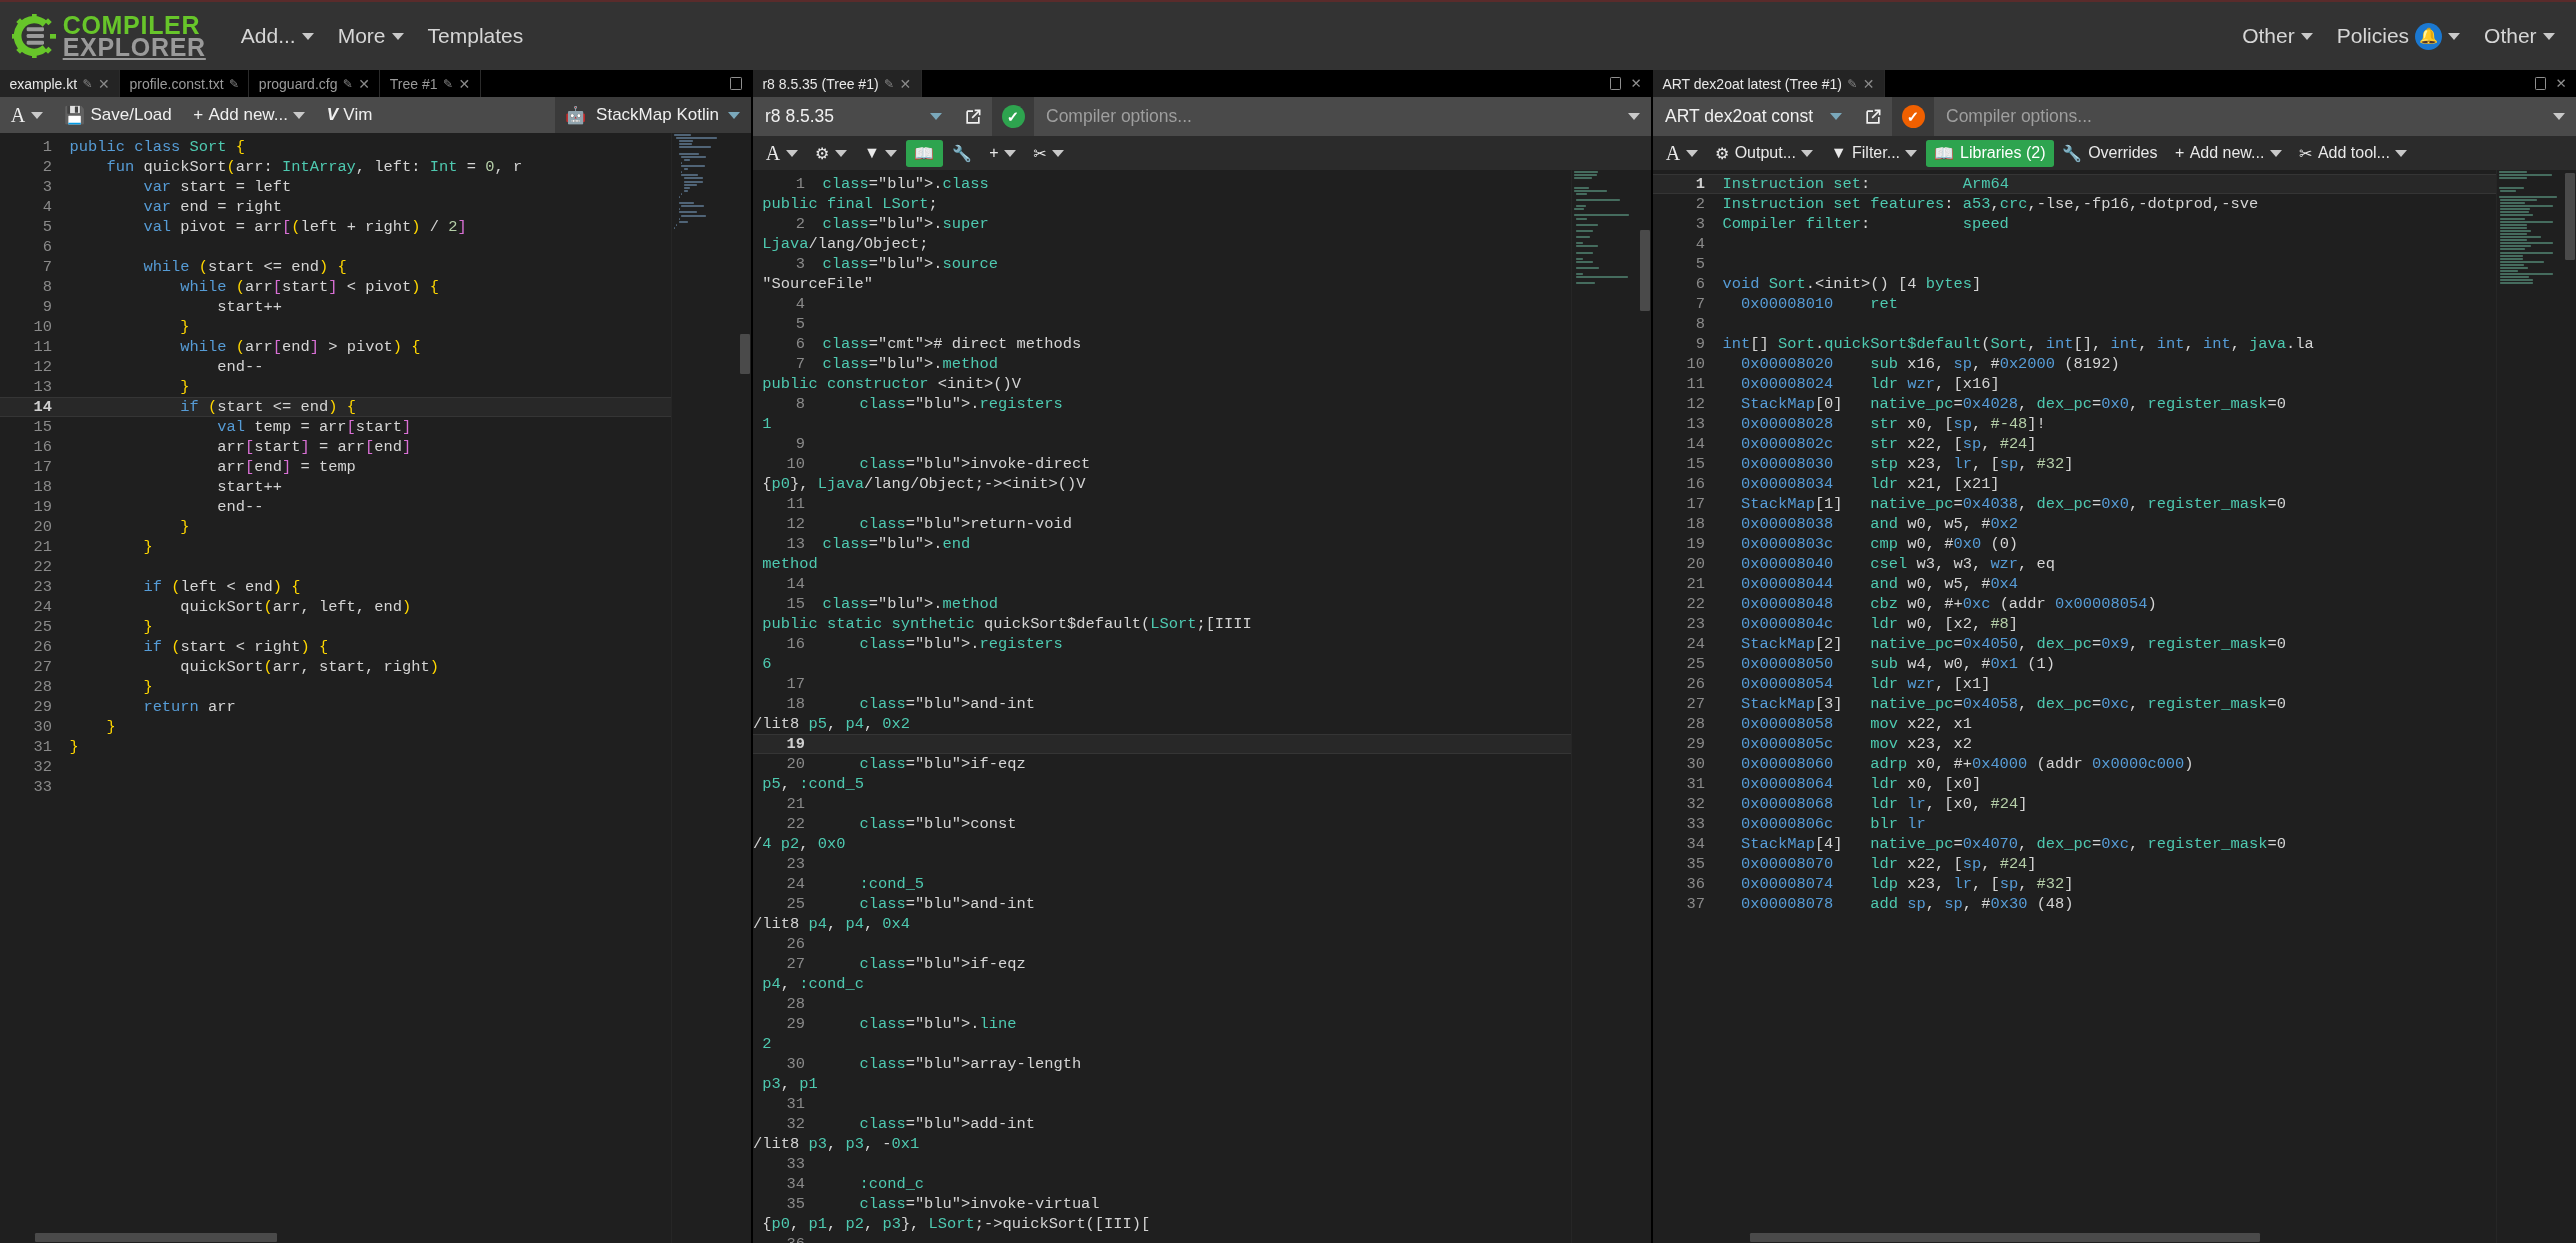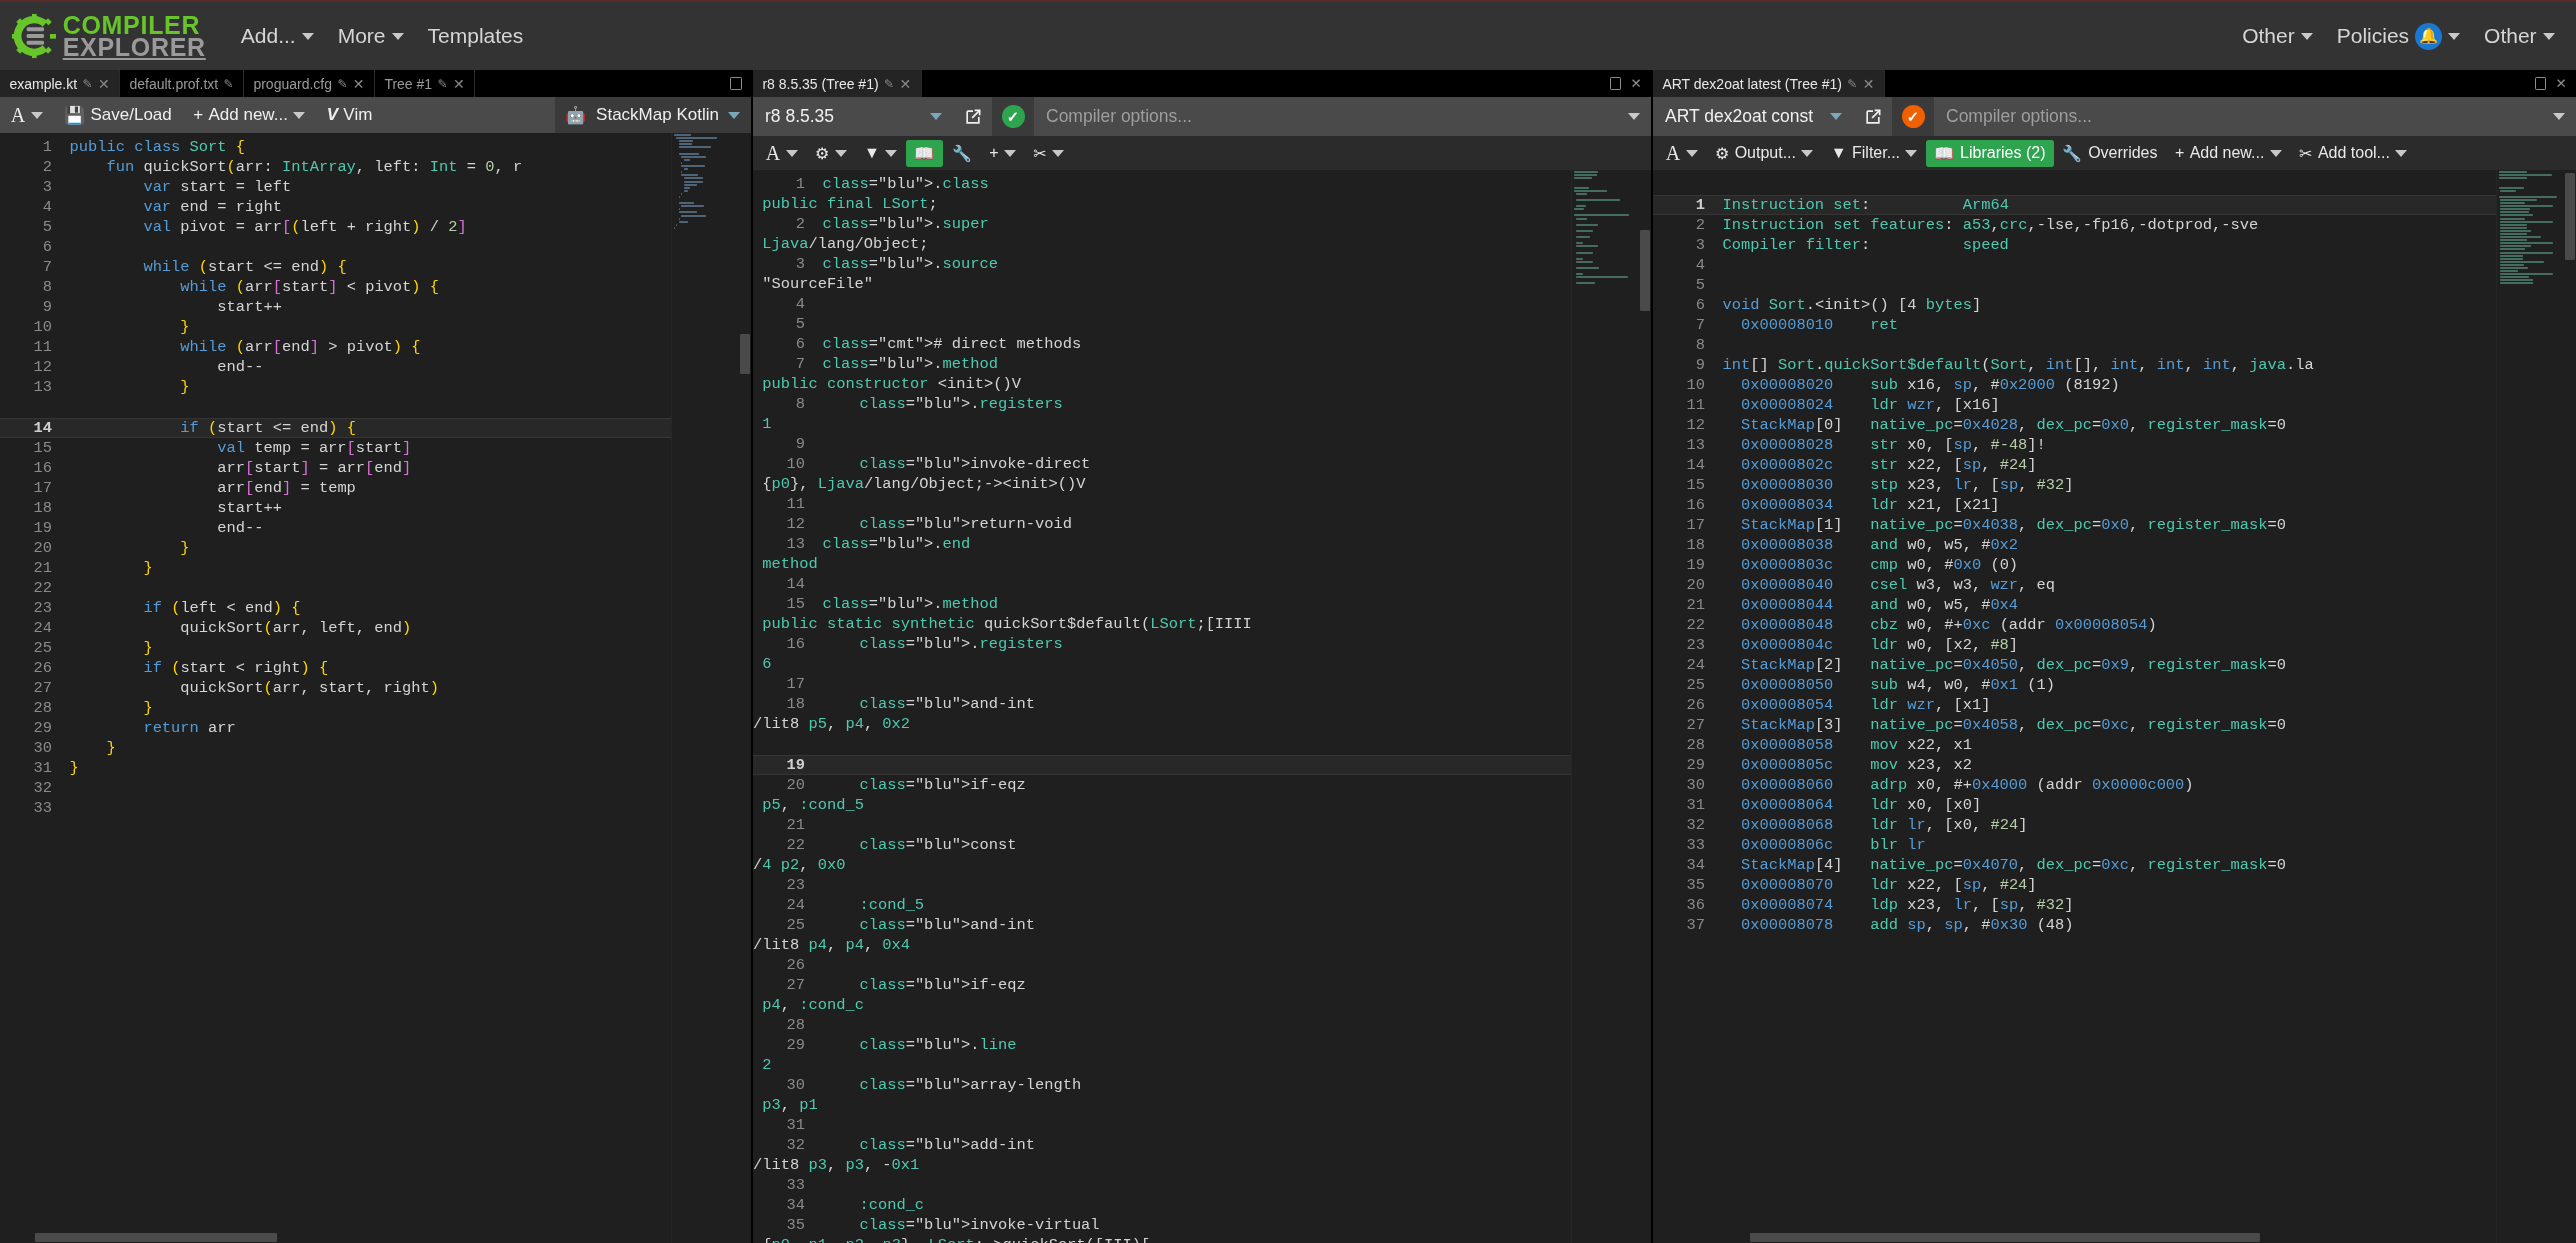--- a/index.html
+++ b/index.html
@@ -126,21 +126,21 @@
   }
   .codewrap { flex: 1 1 auto; position: relative; overflow: hidden; }
   pre.code {
     font-family: "Liberation Mono", "DejaVu Sans Mono", monospace;
     font-size: 15.4px; line-height: 20px; white-space: pre;
     color: #d4d4d4; padding-top: 4px;
   }
   .code .ln {
     display: block; position: relative; height: 20px;
   }
-  .code .ln.hl { background: #282828; box-shadow: inset 0 0.7px 0 #3a3a3a, inset 0 -0.7px 0 #3a3a3a; margin-top: 21px; }
+  .code .ln.hl { background: #282828; box-shadow: inset 0 0.7px 0 #3a3a3a, inset 0 -0.7px 0 #3a3a3a; }
   .code .num {
     display: inline-block; width: 52px; text-align: right; color: #8a8a8a;
     margin-right: 17.5px; user-select: none;
   }
   .code .ln.hl .num { color: #d0d0d0; font-weight: bold; }
 
   
   .kw   { color: #569cd6; }
   .typ  { color: #4ec9b0; }
   .num2 { color: #b5cea8; }
@@ -227,21 +227,21 @@
 <div id="panes">
 
   <div class="pane p1">
     <div class="tabbar">
       <div class="tab active">
         <span>example.kt</span>
         <span class="ic">✎</span>
         <span class="x">✕</span>
       </div>
       <div class="tab">
-        <span>default.prof.txt</span>
+        <span>profile.const.txt</span>
         <span class="ic">✎</span>
       </div>
       <div class="tab">
         <span>proguard.cfg</span>
         <span class="ic">✎</span>
         <span class="x">✕</span>
       </div>
       <div class="tab">
         <span>Tree #1</span>
         <span class="ic">✎</span>

